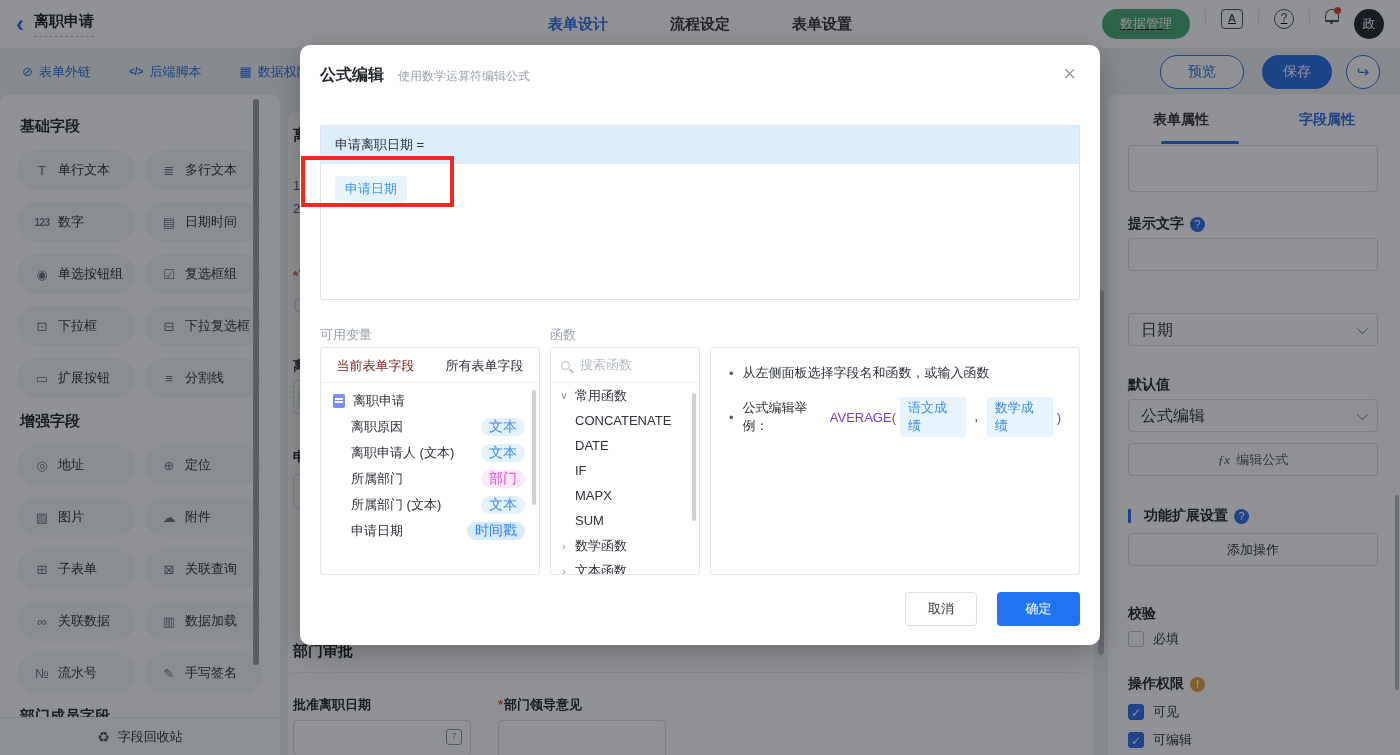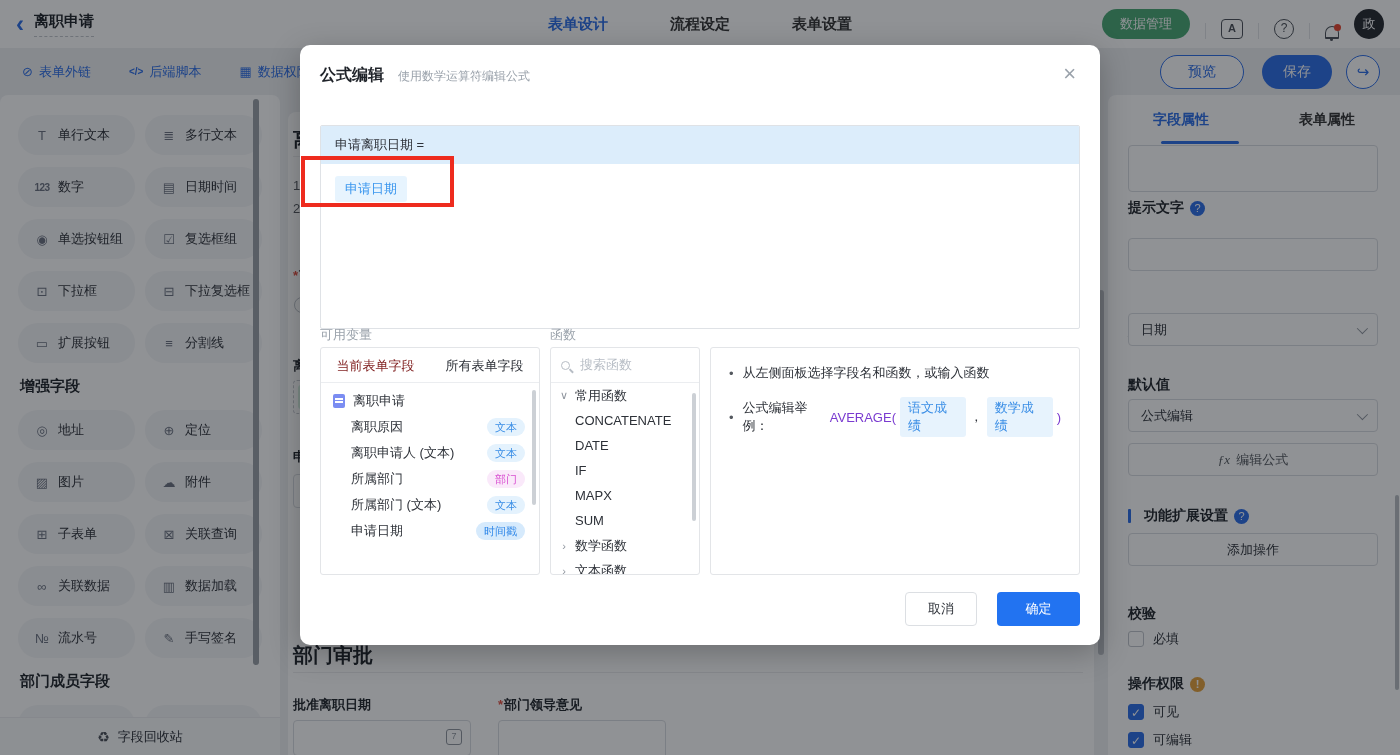--- a/index.html
+++ b/index.html
@@ -7,21 +7,21 @@
   body { font-family:"Liberation Sans","DejaVu Sans",sans-serif; background:#eef0f3; }
   .app { position:relative; width:1400px; height:755px; overflow:hidden; background:#eef0f3; }
 
   
   .hdr { position:absolute; left:0; top:0; width:1400px; height:48px; background:#fff; display:flex; align-items:center; padding:0 16px; }
   .back { color:#2b6de8; font-size:24px; font-weight:bold; line-height:44px; margin-right:10px; cursor:pointer; }
   .hdr-title { font-size:15px; color:#1f2329; font-weight:bold; padding-bottom:5px; border-bottom:1px dashed #c2c6cc; }
   .hdr-nav { position:absolute; left:50%; transform:translateX(-50%); display:flex; gap:62px; }
   .hdr-tab { font-size:15px; color:#333; cursor:pointer; font-weight:bold; }
   .hdr-tab.active { color:#2b6de8; }
-  .hdr-right { margin-left:auto; display:flex; align-items:flex-end; gap:15px; }
+  .hdr-right { margin-left:auto; display:flex; align-items:flex-start; gap:15px;text-decoration:underline; }
   .pill-green { background:#49a874; color:#fff; border:none; font-size:13px; height:30px; padding:0 18px; border-radius:15px; cursor:pointer; }
   .hdr-div { width:1px; height:16px; background:#e2e4e8; }
   .ic-box { width:22px; height:20px; border:1.6px solid #4a4f57; border-radius:4px; font-size:11px; font-weight:bold; color:#4a4f57; text-align:center; line-height:17px; cursor:pointer; }
   .ic-help { width:20px; height:20px; border:1.6px solid #4a4f57; border-radius:50%; font-size:12px; color:#4a4f57; text-align:center; line-height:17px; cursor:pointer; }
   .bell { position:relative; width:14px; height:13px; border:1.6px solid #4a4f57; border-bottom:2px solid #4a4f57; border-radius:7px 7px 1px 1px; cursor:pointer; }
   .bell::after { content:""; position:absolute; left:4px; bottom:-4px; width:3px; height:3px; border-radius:50%; background:#4a4f57; }
   .bell-dot { position:absolute; right:-3px; top:-3px; width:7px; height:7px; border-radius:50%; background:#e8442e; }
   .avatar { width:30px; height:30px; border-radius:50%; background:#23272e; color:#fff; font-size:13px; text-align:center; line-height:30px; cursor:pointer; }
 
   
@@ -41,75 +41,75 @@
   .sb-grid { display:grid; grid-template-columns:1fr 1fr; gap:12px 10px; margin-bottom:10px; }
   .sb-item { height:40px; background:#f4f5f7; border-radius:20px; display:flex; align-items:center; padding-left:16px; gap:8px; font-size:13px; color:#2d3138; cursor:pointer; }
   .sb-item .g { color:#6b7280; font-size:13px; width:16px; text-align:center; flex:none; }
   .sb-item .g.num { font-size:10px; font-weight:bold; letter-spacing:-0.5px; }
   .sb-scroll { position:absolute; left:253px; top:4px; width:6px; height:566px; background:#9aa0a6; border-radius:3px; }
   .recycle { position:absolute; left:0; bottom:0; width:280px; height:38px; background:#fafbfc; border-top:1px solid #ededf0; display:flex; align-items:center; justify-content:center; gap:8px; font-size:13px; color:#2d3138; cursor:pointer; }
   .recycle .g { font-size:14px; color:#4a4f57; }
 
   
   .canvas { position:absolute; left:288px; top:112px; width:806px; height:643px; background:#fff; border-radius:8px 8px 0 0; overflow:hidden; }
-  .cv-sec { position:absolute; left:5px; font-size:20px; font-weight:bold; color:#1f2329; white-space:nowrap; }
+  .cv-sec { position:absolute; left:5px; font-size:15px; font-weight:bold; color:#1f2329; white-space:nowrap; }
   .cv-div { position:absolute; left:5px; width:790px; height:1px; background:#ececef; }
   .cv-txt { position:absolute; left:5px; font-size:13px; color:#55595f; white-space:nowrap; }
   .cv-lbl { position:absolute; left:5px; font-size:13px; font-weight:bold; color:#1f2329; white-space:nowrap; }
   .cv-star { color:#e34d3f; margin-right:1px; }
   .cv-radio { position:absolute; left:6px; width:16px; height:16px; border:1px solid #c0c4cb; border-radius:50%; }
   .cv-dash { position:absolute; left:5px; width:170px; height:34px; border:1px dashed #c6cad0; border-radius:4px; background:#fff; }
   .cv-chip { position:absolute; left:4px; top:4px; width:40px; height:24px; background:#d7f0e2; border-radius:3px; }
   .cv-input { position:absolute; border:1px solid #d9dce1; border-radius:4px; background:#fff; }
   .cv-cal { position:absolute; right:8px; top:8px; width:16px; height:16px; border:1.4px solid #8f959e; border-radius:3px; font-size:9px; color:#8f959e; text-align:center; line-height:13px; }
 
   
   .rpanel { position:absolute; left:1108px; top:95px; width:292px; height:660px; background:#fff; border-radius:8px 0 0 0; }
   .rp-tabs { position:absolute; top:0; left:0; width:292px; height:48px; display:flex; }
   .rp-tab { flex:1; text-align:center; line-height:48px; font-size:14px; font-weight:bold; color:#333; cursor:pointer; }
   .rp-tab.active { color:#2b6de8; }
   .rp-underline { position:absolute; left:53px; top:46px; width:78px; height:3px; border-radius:2px; background:#2b6de8; }
   .rp-lbl { position:absolute; left:20px; font-size:14px; font-weight:bold; color:#1f2329; display:flex; align-items:center; gap:6px; }
   .rp-input { position:absolute; left:20px; width:250px; border:1px solid #d9dce1; border-radius:4px; background:#fff; }
-  .rp-select { position:absolute; left:20px; width:250px; height:33px; border:1px solid #d9dce1; border-radius:4px; background:#fff; font-size:13px; color:#2d3138; line-height:31px; padding:0 12px; cursor:pointer; }
+  .rp-select { position:absolute; left:20px; width:250px; height:33px; border:1px solid #d9dce1; border-radius:4px; background:#fff; font-size:16px; color:#2d3138; line-height:31px; padding:0 12px; cursor:pointer; }
   .rp-chevron { position:absolute; right:12px; top:12px; width:8px; height:8px; border-right:1.6px solid #8f959e; border-bottom:1.6px solid #8f959e; transform:rotate(45deg) translateY(-2px); }
   .rp-btn { position:absolute; left:20px; width:250px; height:33px; border:1px solid #d9dce1; border-radius:4px; background:#fff; font-size:13px; color:#2d3138; cursor:pointer; }
   .q-circle { display:inline-block; width:15px; height:15px; border-radius:50%; background:#2b6de8; color:#fff; font-size:11px; font-weight:normal; line-height:15px; text-align:center; }
   .w-circle { display:inline-block; width:15px; height:15px; border-radius:50%; background:#e6a23c; color:#fff; font-size:11px; font-weight:bold; line-height:15px; text-align:center; }
   .blue-bar { display:inline-block; width:3px; height:14px; background:#2b6de8; border-radius:1px; margin-right:7px; }
   .chk-row { position:absolute; left:20px; display:flex; align-items:center; gap:9px; font-size:13px; color:#2d3138; }
   .chk { width:16px; height:16px; border-radius:3px; border:1px solid #c0c4cb; background:#fff; cursor:pointer; }
   .chk.on { background:#2b6de8; border-color:#2b6de8; color:#fff; font-size:12px; line-height:16px; text-align:center; }
   .rp-scroll { position:absolute; left:1395px; top:495px; width:4px; height:195px; background:#b9bdc3; border-radius:2px; z-index:5; }
   .cv-scroll { position:absolute; left:1098px; top:290px; width:6px; height:365px; background:#b9bdc3; border-radius:3px; z-index:5; }
 
   
   .overlay { position:absolute; inset:0; background:rgba(13,17,23,0.46); z-index:50; }
   .modal { position:absolute; left:300px; top:45px; width:800px; height:600px; background:#fff; border-radius:10px; box-shadow:0 8px 30px rgba(0,0,0,0.25); z-index:60; }
   .md-head { position:absolute; left:20px; top:20px; display:flex; align-items:baseline; gap:14px; }
   .md-title { font-size:16px; font-weight:bold; color:#1f2329; }
   .md-sub { font-size:12px; color:#9aa2ab; }
   .md-close { position:absolute; right:24px; top:16px; font-size:22px; color:#9aa2ab; cursor:pointer; }
-  .fx-box { position:absolute; left:20px; top:80px; width:760px; height:204px; border:1px solid #dfe2e6; border-radius:2px; overflow:hidden; }
+  .fx-box { position:absolute; left:20px; top:80px; width:760px; height:175px; border:1px solid #dfe2e6; border-radius:2px; overflow:hidden; }
   .fx-head { height:38px; background:#dcedfb; display:flex; align-items:center; padding-left:14px; font-size:13px; color:#2d3138; }
   .fx-body { position:relative; height:152px; background:#fff; cursor:text; }
   .fx-chip { position:absolute; left:14px; top:12px; background:#e7f4fe; color:#3a96ee; font-size:13px; padding:4px 10px; border-radius:3px; cursor:pointer; }
   .red-rect { position:absolute; left:1px; top:111px; width:153px; height:51px; border:4px solid #ee2b1e; z-index:70; }
   .md-lbl { position:absolute; font-size:13px; color:#9aa2ab; }
   .md-panel { position:absolute; top:302px; height:228px; border:1px solid #e3e5e8; border-radius:3px; background:#fff; overflow:hidden; }
   .vars { left:20px; width:220px; }
   .vtabs { height:35px; display:flex; border-bottom:1px solid #ebedf0; }
   .vtab { flex:1; text-align:center; line-height:35px; font-size:13px; color:#2d3138; cursor:pointer; }
   .vtab.active { color:#7f1d1d; }
   .tree { padding-top:5px; }
   .trow { height:26px; display:flex; align-items:center; padding:0 14px 0 12px; font-size:13px; color:#2d3138; cursor:pointer; }
   .trow .doc { width:12px; height:14px; background:#7b8df2; border-radius:2px; margin-right:8px; position:relative; flex:none; }
   .trow .doc::after { content:""; position:absolute; left:2px; top:4px; width:8px; height:1.5px; background:#fff; box-shadow:0 3px 0 #fff; }
   .trow.child { padding-left:30px; justify-content:space-between; }
-  .badge { font-size:11px; height:18px; line-height:18px; padding:0 8px; border-radius:9px; flex:none;font-family:Liberation Serif, serif; }
+  .badge { font-size:14px; height:18px; line-height:18px; padding:0 8px; border-radius:9px; flex:none;font-family:Liberation Serif, serif; }
   .b-text { background:#e4f2fd; color:#3a8ee6; }
   .b-member { background:#fdece5; color:#f25a3c; }
   .b-dept { background:#fae9fa; color:#d94fd1; }
   .b-time { background:#d6eafc; color:#2f87e8; }
   .v-scroll { position:absolute; right:3px; top:42px; width:4px; height:115px; background:#ccd0d5; border-radius:2px; }
   .funcs { left:250px; width:150px; }
   .f-search { height:35px; border-bottom:1px solid #ebedf0; display:flex; align-items:center; padding-left:10px; gap:10px; }
   .lens { position:relative; width:9px; height:9px; border:1.5px solid #b7bdc5; border-radius:50%; flex:none; }
   .lens::after { content:""; position:absolute; left:7px; top:8px; width:5px; height:1.5px; background:#b7bdc5; transform:rotate(45deg); }
   .f-ph { font-size:13px; color:#b7bdc5; }
@@ -167,20 +167,21 @@
         <span>数据权限</span>
       </span>
     </div>
     <button class="btn-outline" style="right:156px;top:7px;width:84px;">预览</button>
     <button class="btn-primary" style="right:68px;top:7px;width:70px;">保存</button>
     <button class="btn-share" style="right:20px;top:7px;"><span>↪</span></button>
   </div>
 
   <div class="sidebar">
     <div class="sb-inner">
+      <div class="sb-title">基础字段</div>
       <div class="sb-grid">
         <div class="sb-item">
             <span class="g">T</span>
             <span>单行文本</span>
           </div>
         <div class="sb-item">
             <span class="g">≣</span>
             <span>多行文本</span>
           </div>
         <div class="sb-item">
@@ -299,26 +300,26 @@
       <span class="cv-cal">7</span>
     </div>
     <div class="cv-lbl" style="left:210px;top:584px;"><span class="cv-star">*</span><span>部门领导意见</span></div>
     <div class="cv-input" style="left:210px;top:608px;width:168px;height:40px;"></div>
   </div>
   <div class="cv-scroll"></div>
   <div class="rp-scroll"></div>
 
   <div class="rpanel">
     <div class="rp-tabs">
+      <span class="rp-tab">表单属性</span>
       <span class="rp-tab active">字段属性</span>
-      <span class="rp-tab">表单属性</span>
     </div>
     <div class="rp-underline"></div>
     <div class="rp-input" style="top:50px;height:47px;"></div>
-    <div class="rp-lbl" style="top:104px;">
+    <div class="rp-lbl" style="top:120px;">
         <span>提示文字</span>
         <span class="q-circle">?</span>
       </div>
     <div class="rp-input" style="top:143px;height:33px;"></div>
     <div class="rp-lbl" style="top:195px;margin-top:33px;">类型</div>
     <div class="rp-select" style="top:218px;"><span>日期</span><span class="rp-chevron"></span></div>
     <div class="rp-lbl" style="top:281px;">默认值</div>
     <div class="rp-select" style="top:304px;"><span>公式编辑</span><span class="rp-chevron"></span></div>
     <button class="rp-btn" style="top:348px;color:#55595f;"><i style="font-family:'Liberation Serif',serif;margin-right:6px;">ƒx</i><span>编辑公式</span></button>
     <div class="rp-lbl" style="top:412px;">

